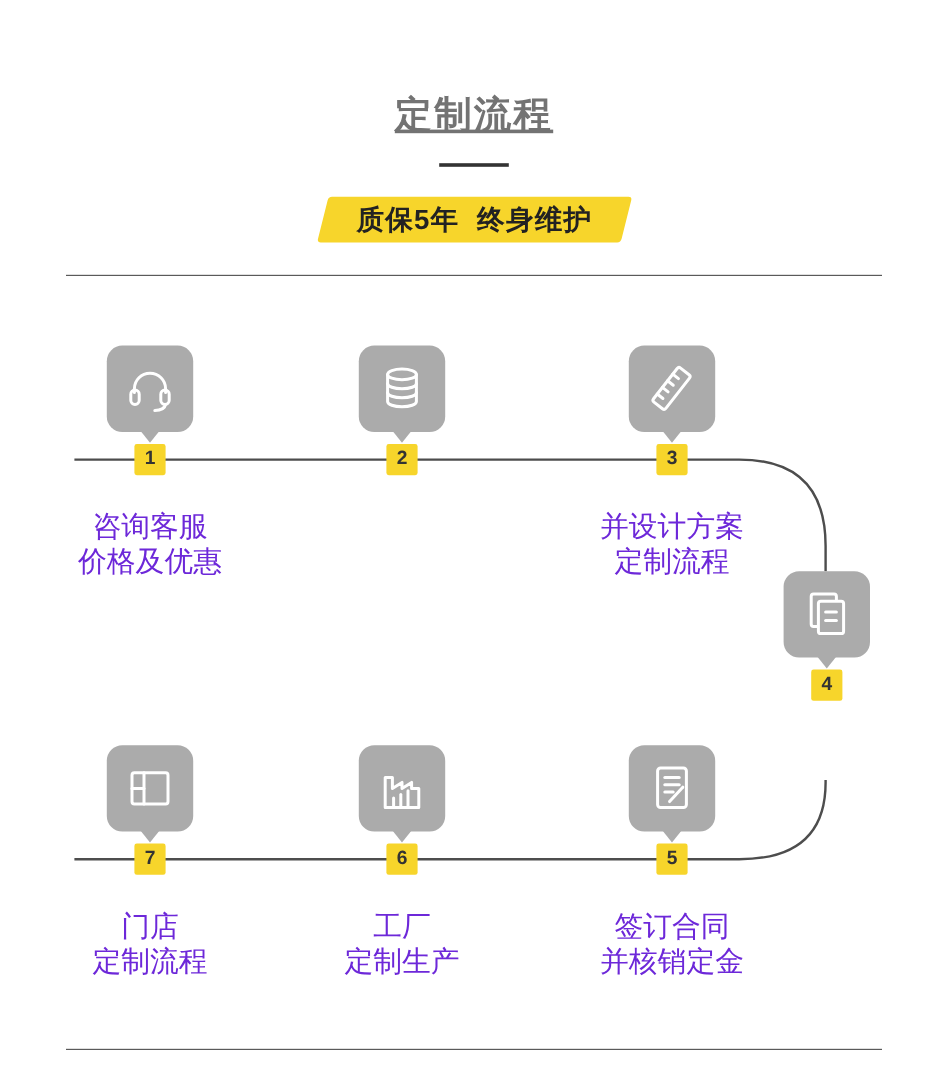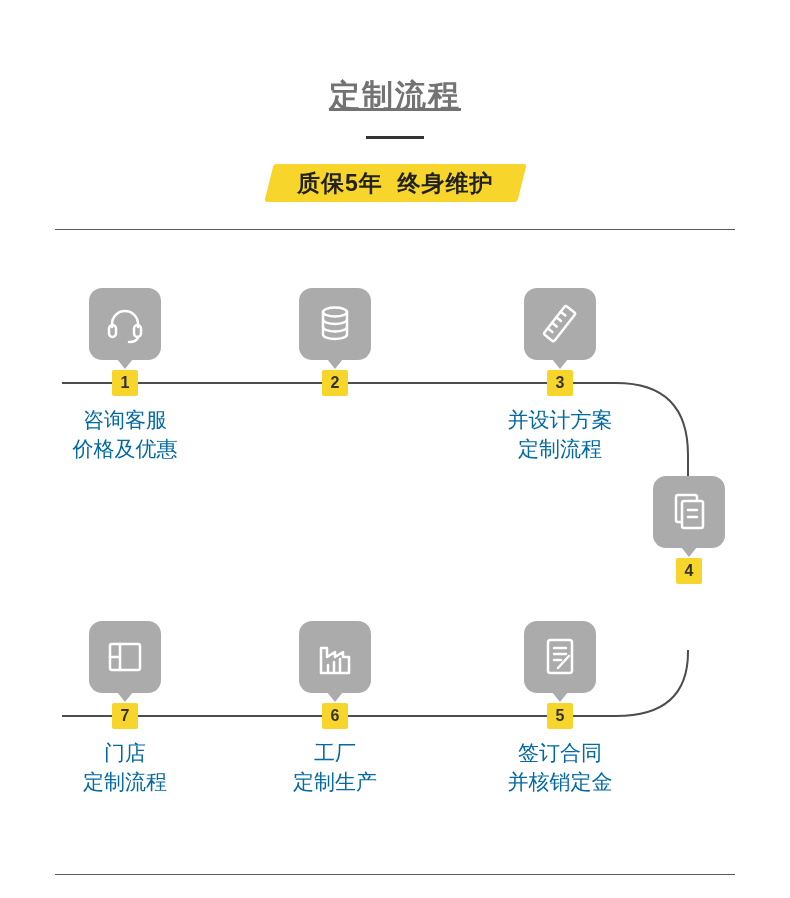--- a/index.html
+++ b/index.html
@@ -32,21 +32,21 @@
   }
   .icon-tile::after {
     content:""; position:absolute; left:50%; bottom:-9px; transform:translateX(-50%);
     border-left:8px solid transparent; border-right:8px solid transparent; border-top:10px solid #ABABAB;
   }
   .icon-tile svg { stroke:#fff; fill:none; stroke-width:2.5; stroke-linecap:round; stroke-linejoin:round; }
   .badge {
     width:26px; height:26px; background:#F7D52B; color:#333; font-size:16px; font-weight:bold;
     text-align:center; line-height:26px; border-radius:2px; margin-bottom:9px;
   }
-  .label { font-size:21px; color:#0369a1; line-height:29px; text-align:center; }
+  .label { font-size:24px; color:#6d28d9; line-height:29px; text-align:center;margin-top:20px; }
 </style>
 </head>
 <body>
 
 <div class="header">
   <div class="title">定制流程</div>
   <div class="title-underline"></div>
   <div>
     <div class="ribbon">
       <span class="ribbon-text">质保5年  终身维护</span>

